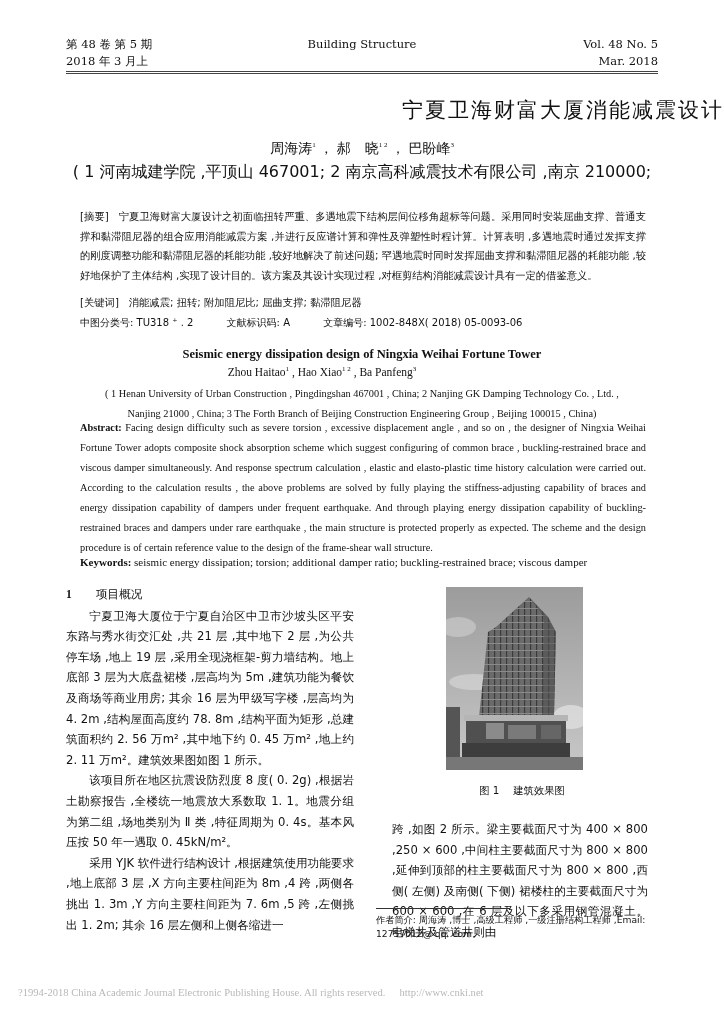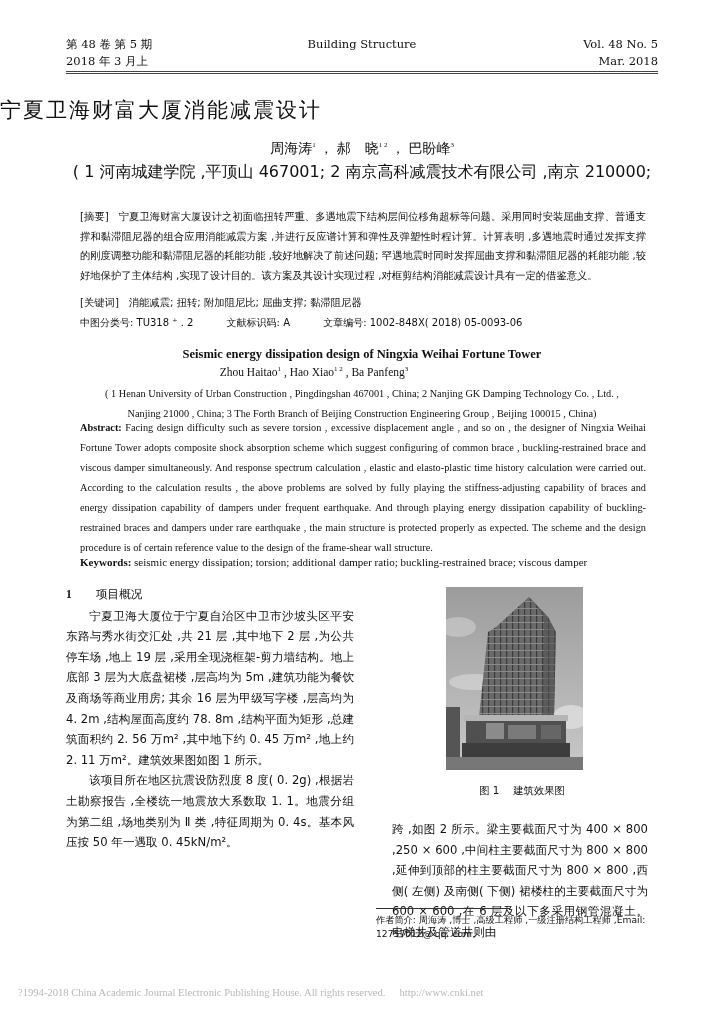--- a/index.html
+++ b/index.html
@@ -7,37 +7,37 @@
          font-family: "DejaVu Serif", "Liberation Serif", serif; color: #111; }
   .abs { position: absolute; }
   .hdr { font-size: 11.5px; line-height: 17px; }
   .hdr-left { left: 66px; top: 36px; }
   .hdr-center { left: 262px; width: 200px; top: 36px; text-align: center; }
   .hdr-center .cn { letter-spacing: 10px; font-family: "DejaVu Sans", sans-serif; font-size: 12px; }
   .hdr-right { right: 66px; top: 36px; text-align: right; }
   .rule1 { left: 66px; width: 592px; top: 71px; height: 0; border-top: 1px solid #444; }
   .rule2 { left: 66px; width: 592px; top: 73px; height: 0; border-top: 1.5px solid #444; }
 
-  .title { left: 0; width: 724px; top: 96px; text-align: left;
+  .title { left: 0; width: 724px; top: 96px; text-align: right;
            font-family: "DejaVu Sans", sans-serif; font-size: 21px; letter-spacing: 2px; }
   .authors-cn { left: 0; width: 724px; top: 140px; text-align: center;
            font-family: Liberation Serif, serif; font-size: 14px; }
   .aff-cn { left: 0; width: 724px; top: 162px; text-align: center;
            font-family: "DejaVu Sans", sans-serif; font-size: 16px; line-height: 20px; }
   sup { font-size: 7px; vertical-align: super; line-height: 0; }
 
   .abstract-cn { left: 80px; width: 566px; top: 207px;
            font-family: "DejaVu Sans", sans-serif; font-size: 10.3px; line-height: 19.5px; text-align: justify; }
   .kw-cn { left: 80px; top: 296px; font-family: "DejaVu Sans", sans-serif; font-size: 10.3px; }
   .cls-cn { left: 80px; top: 316px; font-family: "DejaVu Sans", sans-serif; font-size: 10px; }
   .cls-cn span { margin-right: 30px; }
 
   .title-en { left: 0; width: 724px; top: 347px; text-align: center;
            font-family: "Liberation Serif", serif; font-weight: bold; font-size: 12.5px; }
-  .authors-en { left: 4px; width: 620px; top: 366px; text-align: center;
+  .authors-en { left: 12px; width: 620px; top: 366px; text-align: center;
            font-family: "Liberation Serif", serif; font-size: 11.5px; }
   .aff-en { left: 0; width: 724px; top: 384px; text-align: center;
            font-family: "Liberation Serif", serif; font-size: 10.3px; line-height: 20px; }
   .abstract-en { left: 80px; width: 566px; top: 418px;
            font-family: "Liberation Serif", serif; font-size: 10.3px; line-height: 20px; text-align: justify; }
   .abstract-en b, .kw-en b { font-weight: bold; }
   .kw-en { left: 80px; top: 556px; font-family: "Liberation Serif", serif; font-size: 11px; }
 
   .col-left { left: 66px; width: 288px; top: 584px;
            font-family: "DejaVu Sans", sans-serif; font-size: 11.6px; line-height: 20.6px; text-align: justify; }
@@ -117,20 +117,21 @@
   <b>Keywords:</b>
   <span>seismic energy dissipation; torsion; additional damper ratio; buckling-restrained brace; viscous damper</span>
 </div>
 
 <div class="abs col-left">
   <div class="sec-head">
     <span class="num">1</span><span>项目概况</span>
   </div>
   <p class="para">宁夏卫海大厦位于宁夏自治区中卫市沙坡头区平安东路与秀水街交汇处 ,共 21 层 ,其中地下 2 层 ,为公共停车场 ,地上 19 层 ,采用全现浇框架-剪力墙结构。地上底部 3 层为大底盘裙楼 ,层高均为 5m ,建筑功能为餐饮及商场等商业用房; 其余 16 层为甲级写字楼 ,层高均为 4. 2m ,结构屋面高度约 78. 8m ,结构平面为矩形 ,总建筑面积约 2. 56 万m² ,其中地下约 0. 45 万m² ,地上约 2. 11 万m²。建筑效果图如图 1 所示。</p>
   <p class="para">该项目所在地区抗震设防烈度 8 度( 0. 2g) ,根据岩土勘察报告 ,全楼统一地震放大系数取 1. 1。地震分组为第二组 ,场地类别为 Ⅱ 类 ,特征周期为 0. 4s。基本风压按 50 年一遇取 0. 45kN/m²。</p>
+  <p class="para">采用 YJK 软件进行结构设计 ,根据建筑使用功能要求 ,地上底部 3 层 ,X 方向主要柱间距为 8m ,4 跨 ,两侧各挑出 1. 3m ,Y 方向主要柱间距为 7. 6m ,5 跨 ,左侧挑出 1. 2m; 其余 16 层左侧和上侧各缩进一</p>
 </div>
 
 <div class="abs figure">
   <svg width="137" height="183" viewBox="0 0 137 183">
     <defs>
       <linearGradient id="sky" x1="0" y1="0" x2="0" y2="1">
         <stop offset="0" stop-color="#9c9c9c"></stop>
         <stop offset="1" stop-color="#c8c8c8"></stop>
       </linearGradient>
       <pattern id="grid" width="6" height="7" patternUnits="userSpaceOnUse">

